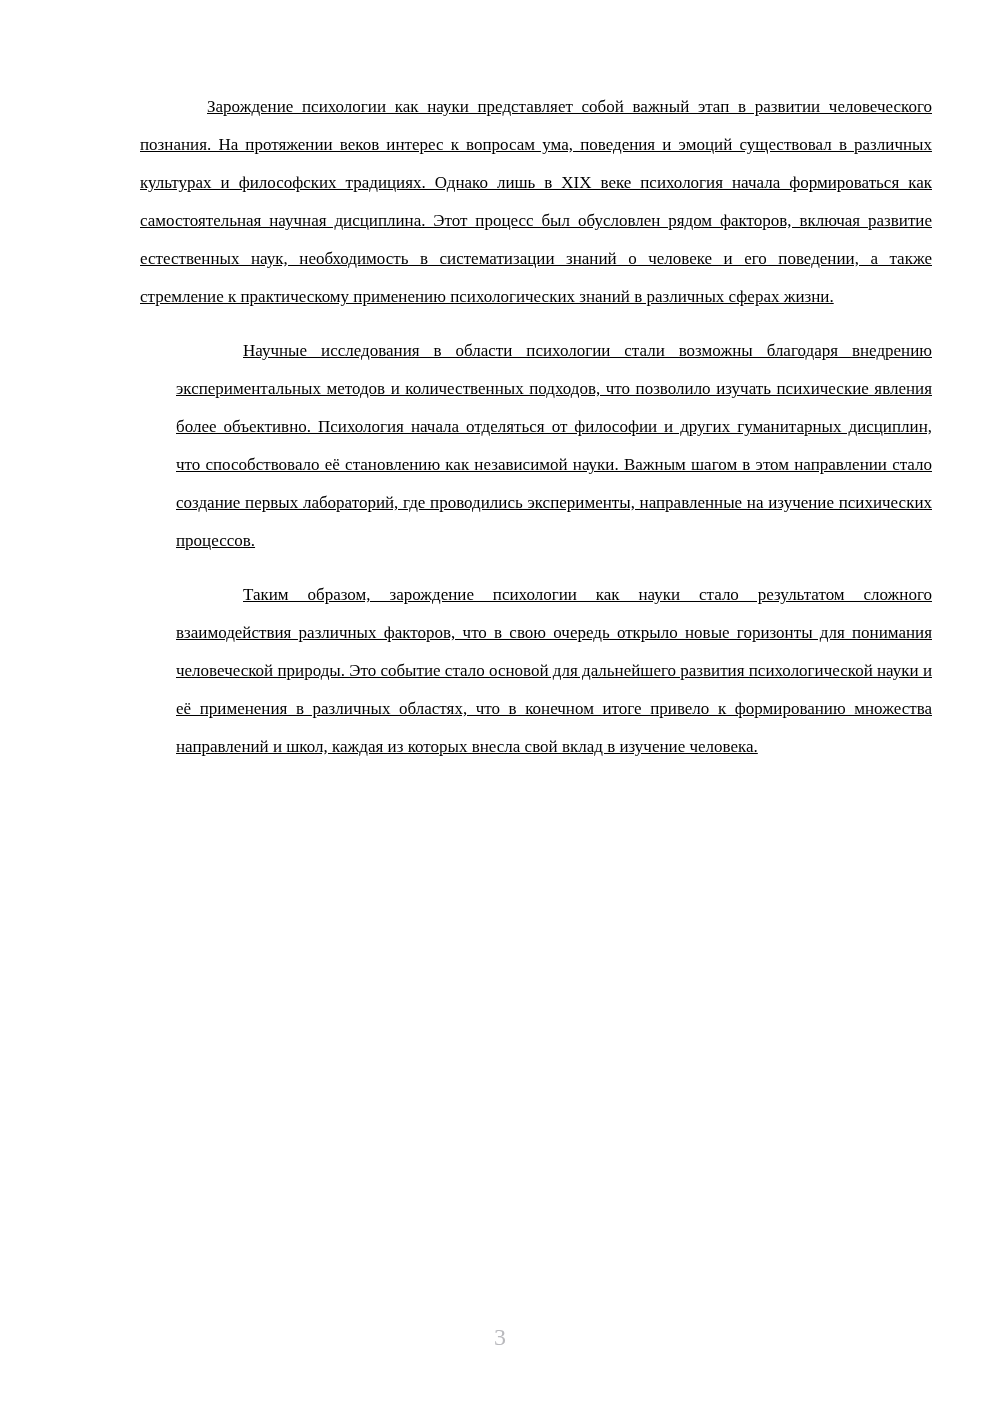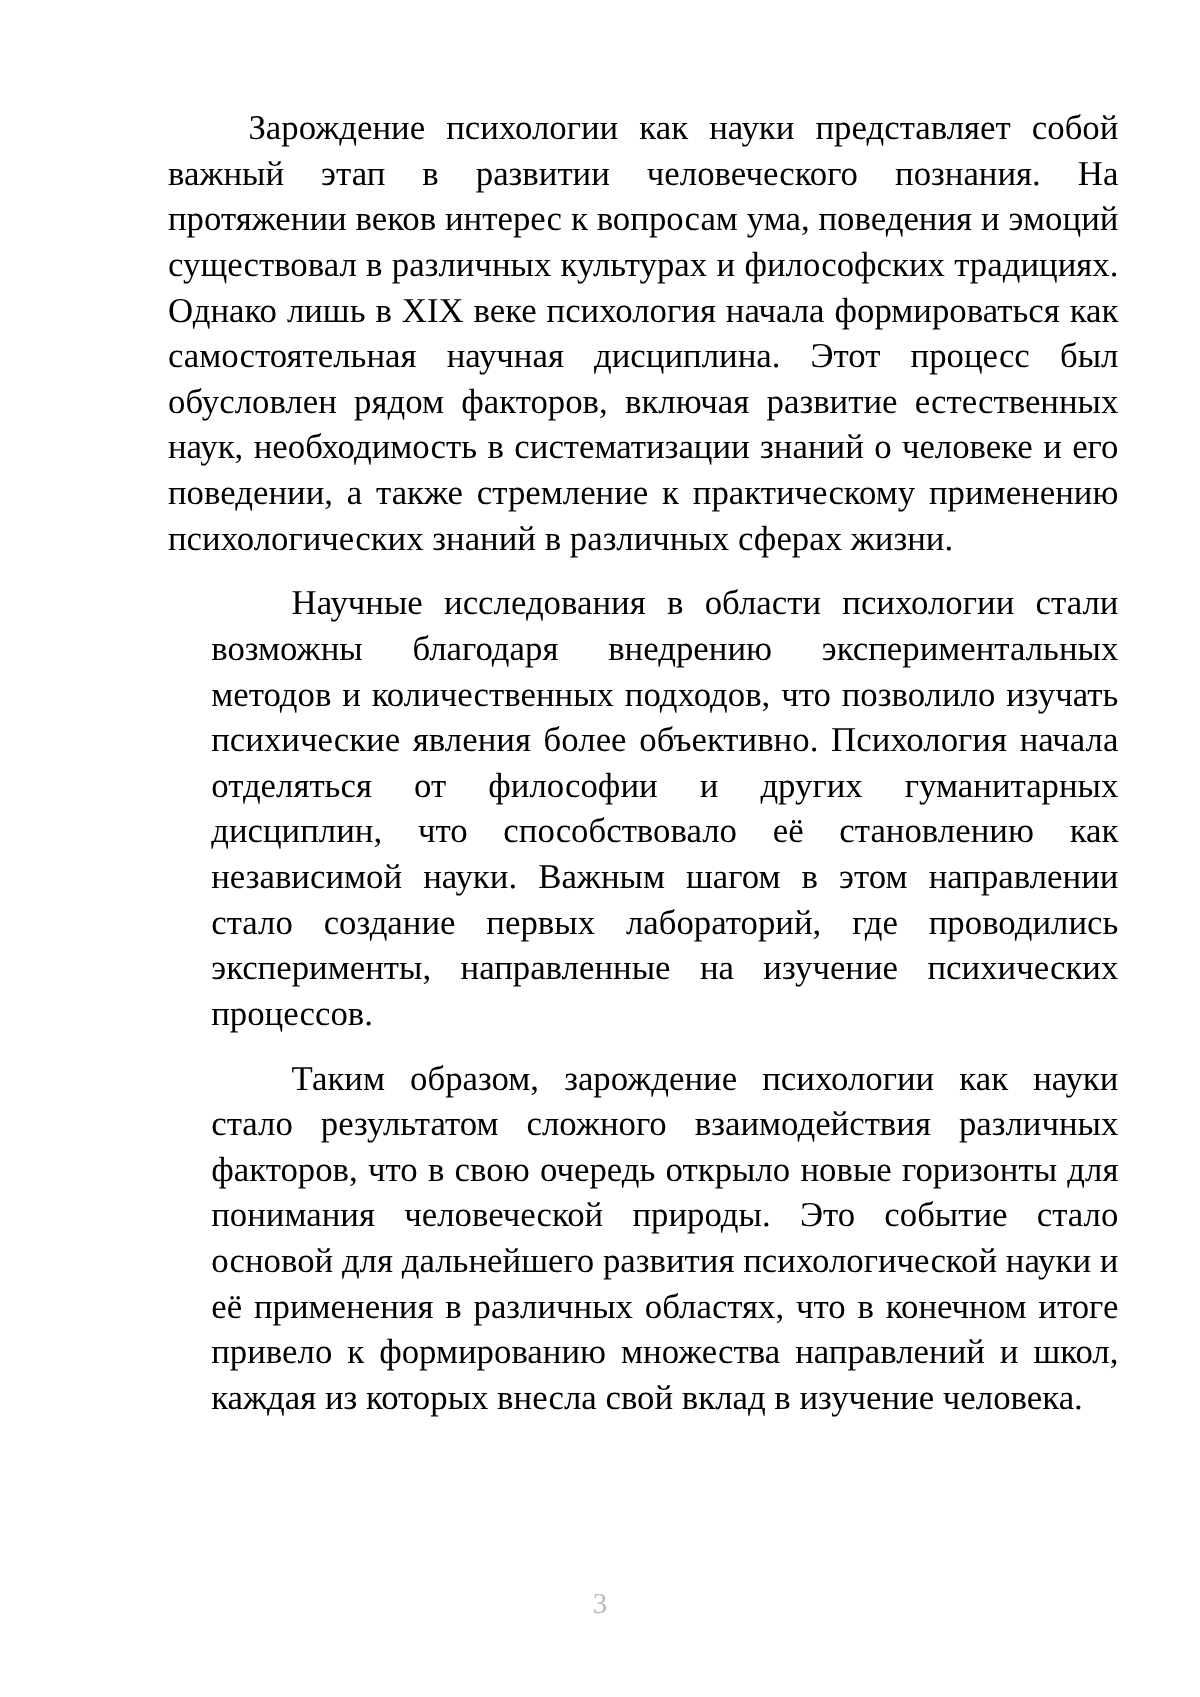--- a/index.html
+++ b/index.html
@@ -36,28 +36,29 @@
   .doc-title {
     font-size: 25px;
     font-weight: bold;
     text-align: center;
     line-height: 38px;
     margin: 0 0 9px 0;
     letter-spacing: 0.1px;
   }
 
   .para {
-    font-size: 29px;
+    font-size: 17px;
     line-height: 38px;
     text-align: justify;
     text-justify: inter-word;
     text-indent: 67px;
     margin: 0;
     hyphens: none;
     word-spacing: 0px;
+    text-decoration: underline;
   }
 
   .para + .para {
     margin-top: 16px;
     margin-left: 36px;
   }
 
   .page-number {
     position: absolute;
     left: 0;

